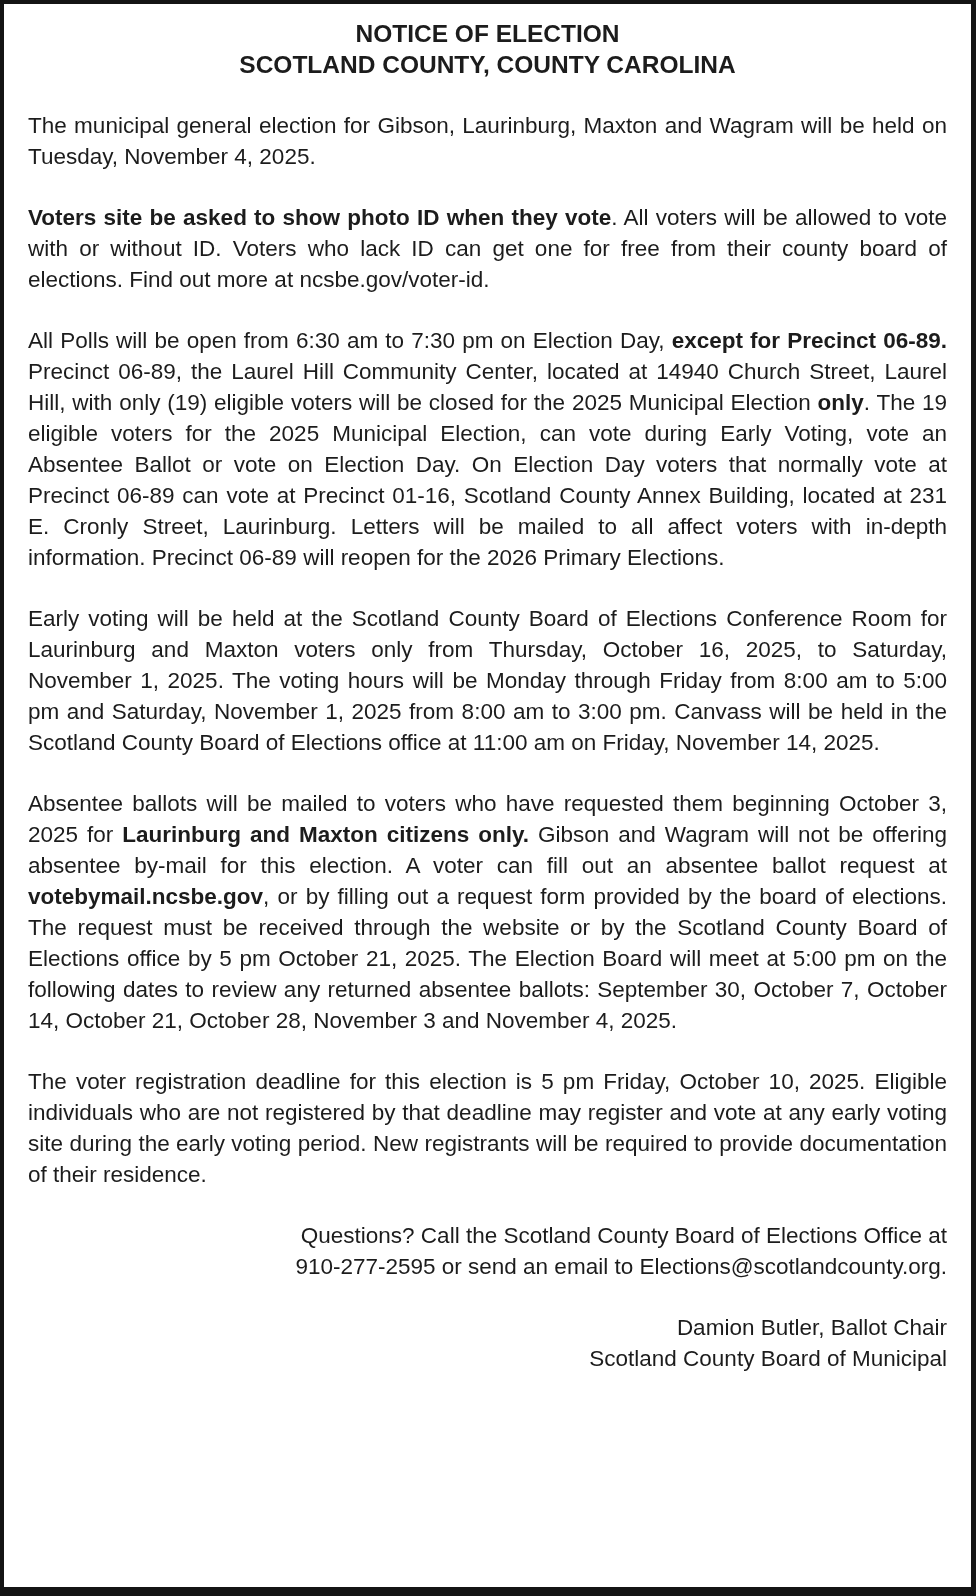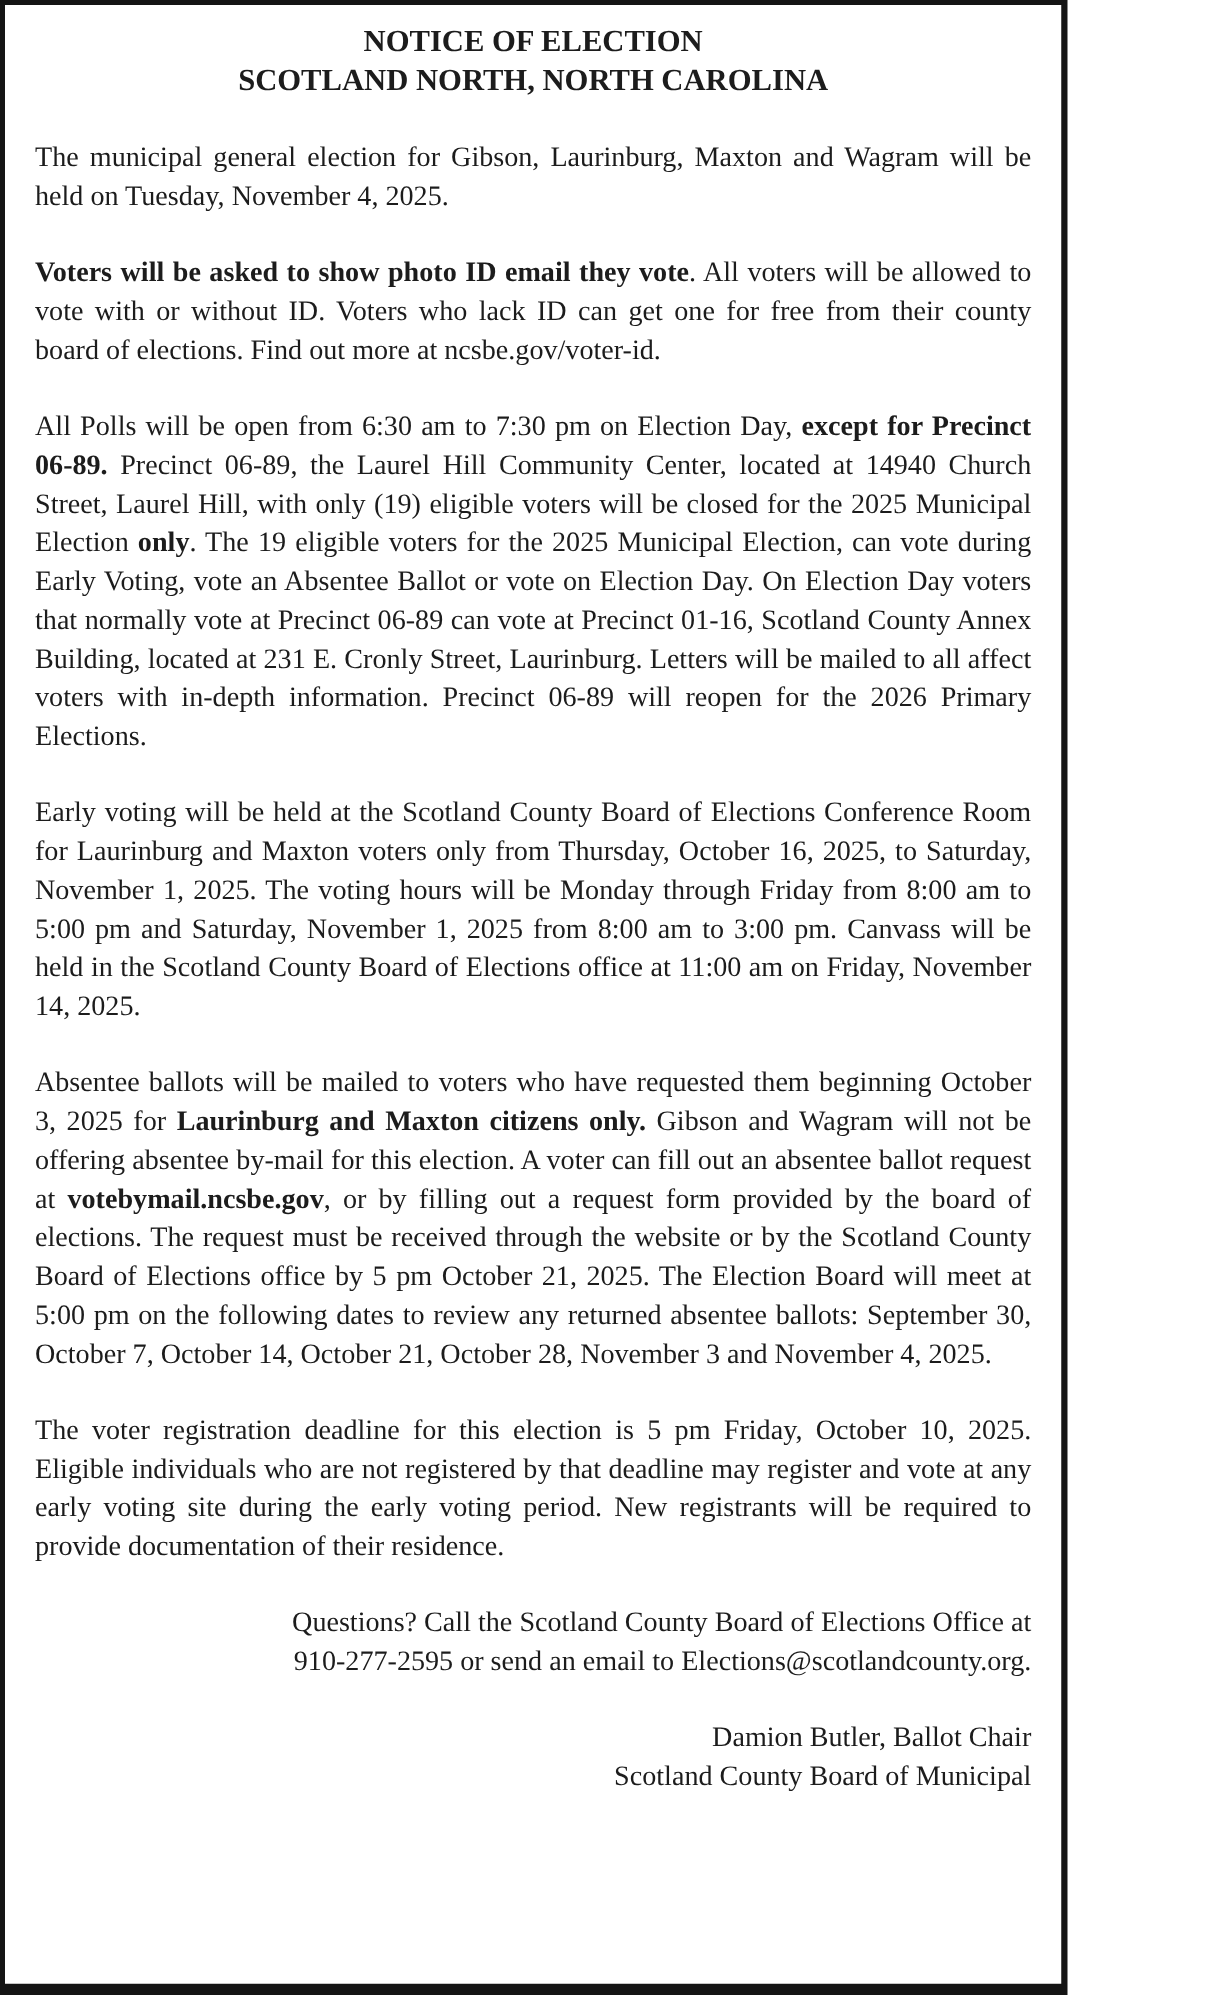--- a/index.html
+++ b/index.html
@@ -2,30 +2,30 @@
 <html style="--background: #ffffff; --border: #141414; --text: #1c1c1c;"><head>
 <meta charset="utf-8">
 <style>
   html, body {
     margin: 0;
     padding: 0;
     background: #ffffff;
   }
   .page {
     position: relative;
-    width: 854px;
+    width: 976px;
     height: 1596px;
     box-sizing: border-box;
     background: var(--background, #ffffff);
     border: 4px solid var(--border, #141414);
     border-right-width: 5px;
     border-bottom-width: 9px;
     padding: 14px 24px 0 24px;
     overflow: hidden;
-    font-family: Liberation Serif, serif;
+    font-family: Liberation Sans, sans-serif;
     color: var(--text, #1c1c1c);
     font-size: 22.5px;
     line-height: 31px;
   }
   .title-block {
     text-align: center;
     font-weight: bold;
     font-size: 24.5px;
     line-height: 31px;
     margin: 0;
@@ -42,24 +42,24 @@
   .b {
     font-weight: bold;
   }
 </style>
 </head>
 <body>
 
 <div class="page">
   <div class="title-block">
     <div>NOTICE OF ELECTION</div>
-    <div>SCOTLAND NORTH, NORTH CAROLINA</div>
+    <div>SCOTLAND COUNTY, COUNTY CAROLINA</div>
   </div>
 
   <p class="para first"><span>The municipal general election for Gibson, Laurinburg, Maxton and Wagram will be held on Tuesday, November 4, 2025.</span></p>
-  <p class="para"><span class="b">Voters will be asked to show photo ID email they vote</span><span>. All voters will be allowed to vote with or without ID. Voters who lack ID can get one for free from their county board of elections. Find out more at ncsbe.gov/voter-id.</span></p>
+  <p class="para"><span class="b">Voters site be asked to show photo ID when they vote</span><span>. All voters will be allowed to vote with or without ID. Voters who lack ID can get one for free from their county board of elections. Find out more at ncsbe.gov/voter-id.</span></p>
   <p class="para"><span>All Polls will be open from 6:30 am to 7:30 pm on Election Day, </span><span class="b">except for Precinct 06-89.</span><span> Precinct 06-89, the Laurel Hill Community Center, located at 14940 Church Street, Laurel Hill, with only (19) eligible voters will be closed for the 2025 Municipal Election </span><span class="b">only</span><span>. The 19 eligible voters for the 2025 Municipal Election, can vote during Early Voting, vote an Absentee Ballot or vote on Election Day. On Election Day voters that normally vote at Precinct 06-89 can vote at Precinct 01-16, Scotland County Annex Building, located at 231 E. Cronly Street, Laurinburg. Letters will be mailed to all affect voters with in-depth information. Precinct 06-89 will reopen for the 2026 Primary Elections.</span></p>
   <p class="para"><span>Early voting will be held at the Scotland County Board of Elections Conference Room for Laurinburg and Maxton voters only from Thursday, October 16, 2025, to Saturday, November 1, 2025. The voting hours will be Monday through Friday from 8:00 am to 5:00 pm and Saturday, November 1, 2025 from 8:00 am to 3:00 pm. Canvass will be held in the Scotland County Board of Elections office at 11:00 am on Friday, November 14, 2025.</span></p>
   <p class="para"><span>Absentee ballots will be mailed to voters who have requested them beginning October 3, 2025 for </span><span class="b">Laurinburg and Maxton citizens only.</span><span> Gibson and Wagram will not be offering absentee by-mail for this election. A voter can fill out an absentee ballot request at </span><span class="b">votebymail.ncsbe.gov</span><span>, or by filling out a request form provided by the board of elections. The request must be received through the website or by the Scotland County Board of Elections office by 5 pm October 21, 2025. The Election Board will meet at 5:00 pm on the following dates to review any returned absentee ballots: September 30, October 7, October 14, October 21, October 28, November 3 and November 4, 2025.</span></p>
   <p class="para"><span>The voter registration deadline for this election is 5 pm Friday, October 10, 2025. Eligible individuals who are not registered by that deadline may register and vote at any early voting site during the early voting period. New registrants will be required to provide documentation of their residence.</span></p>
   <p class="para left"><span>Questions? Call the Scotland County Board of Elections Office at</span><br><span>910-277-2595 or send an email to Elections@scotlandcounty.org.</span></p>
   <p class="para left"><span>Damion Butler, Ballot Chair</span><br><span>Scotland County Board of Municipal</span></p>
 </div>
 
 </body></html>

